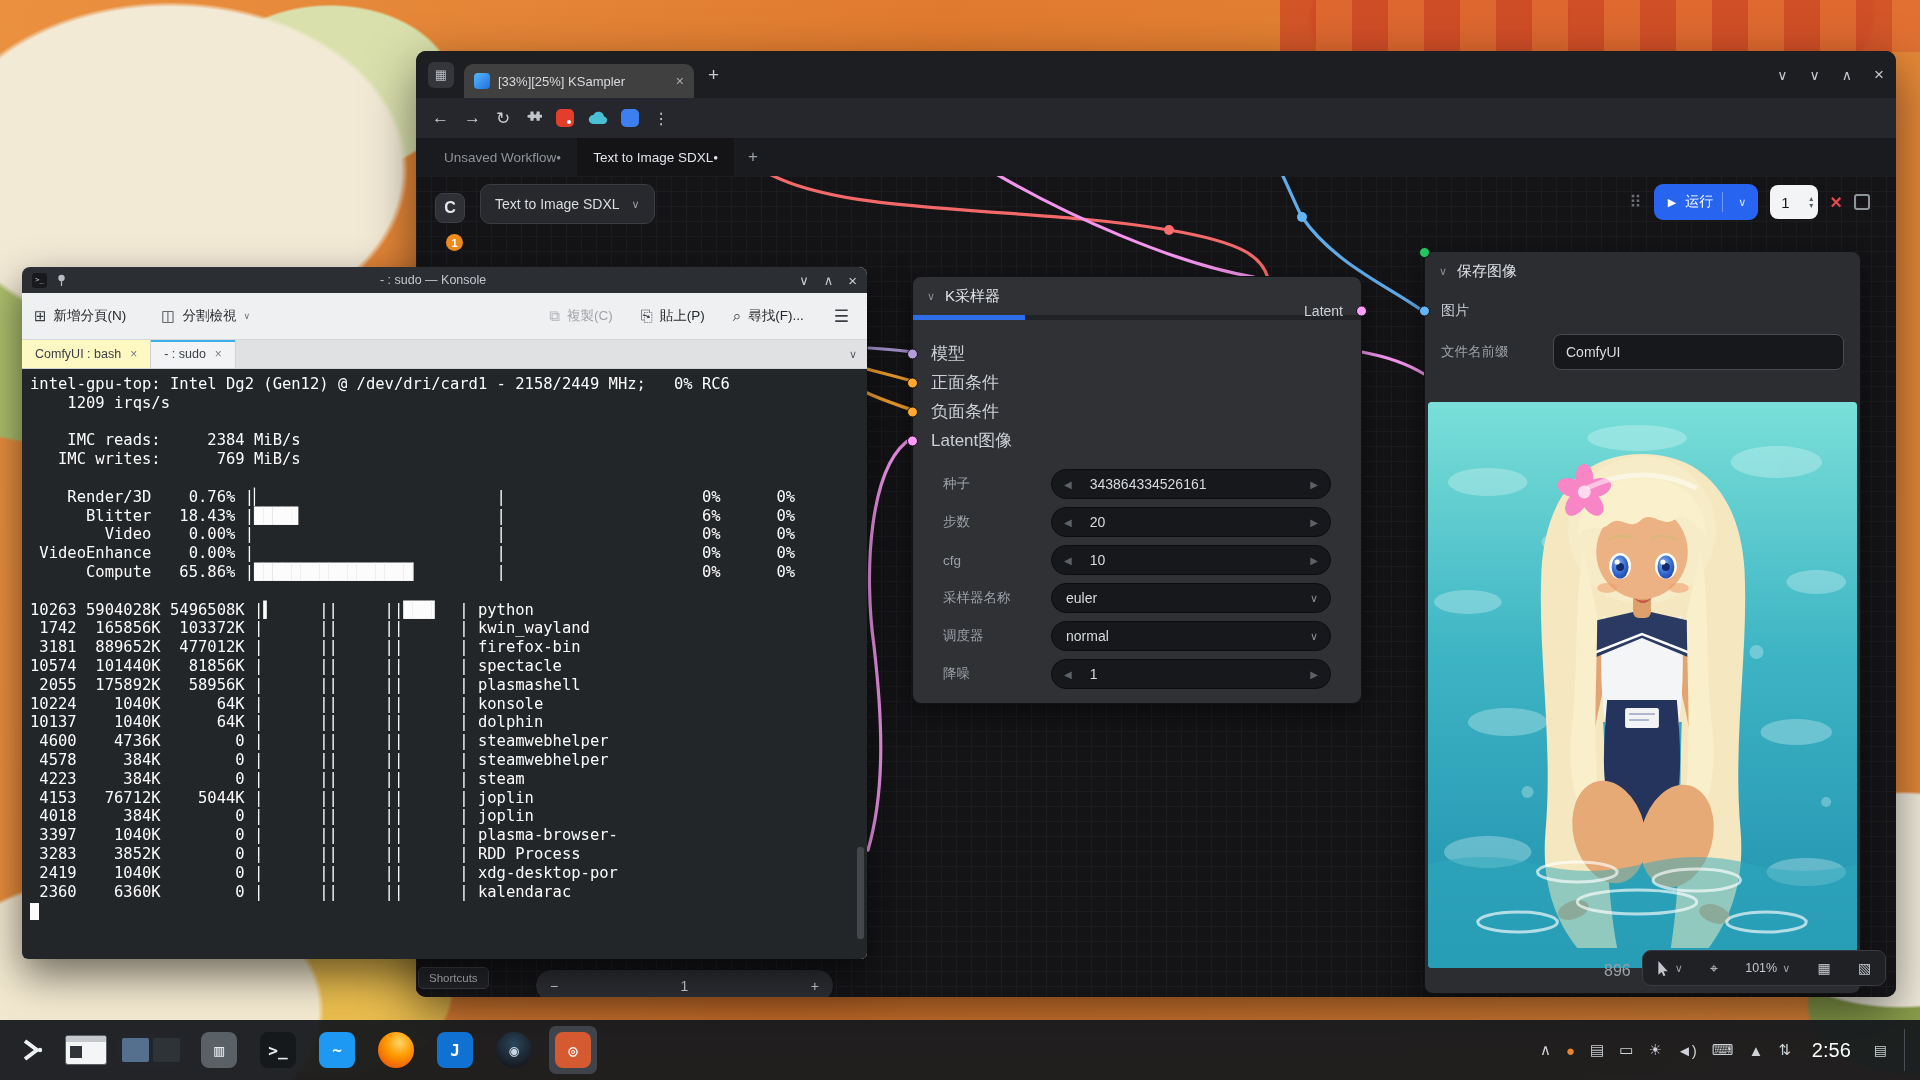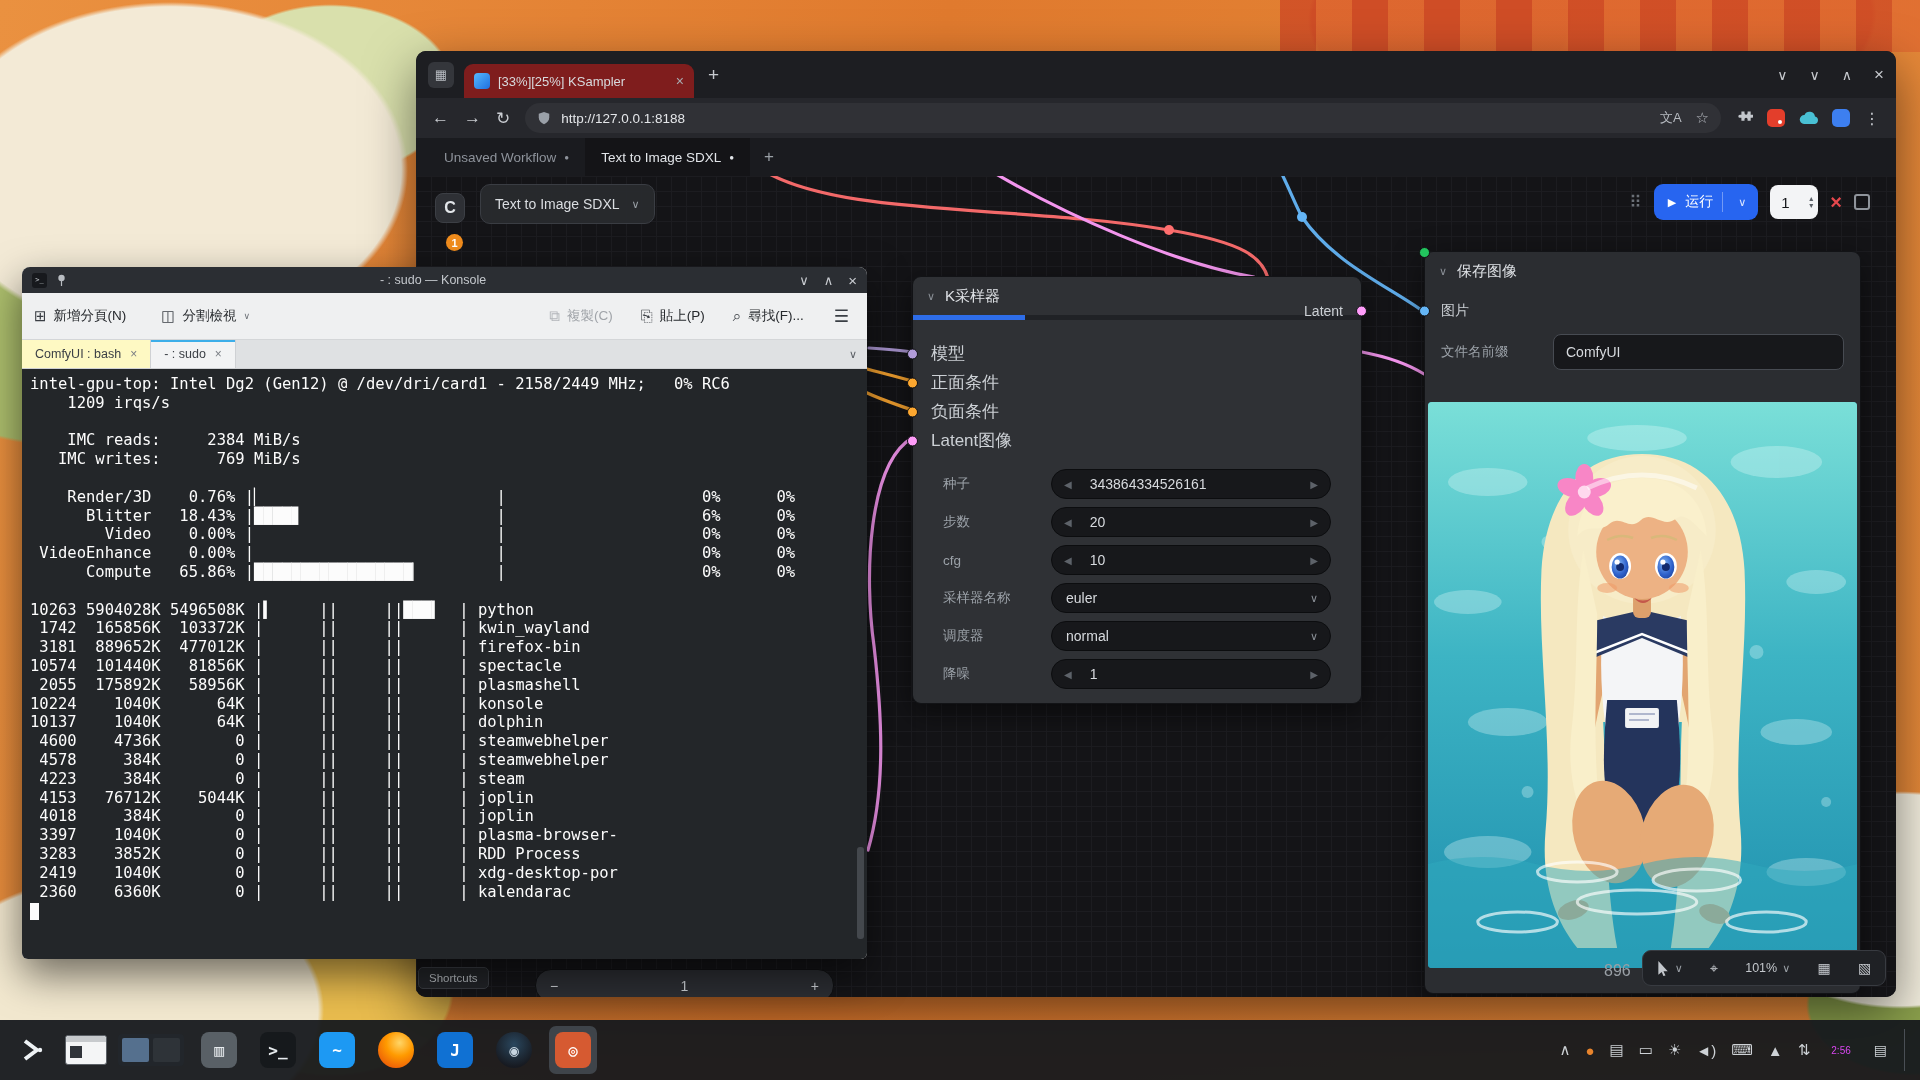--- a/index.html
+++ b/index.html
@@ -24,41 +24,41 @@
   .wallpaper::after{content:"";position:absolute;right:0;top:0;width:640px;height:52px;
     background:repeating-linear-gradient(90deg,#cf4d26 0 36px,#e06c31 36px 72px);opacity:.85;}
 
   
   .browser{position:absolute;left:416px;top:51px;width:1480px;height:946px;border-radius:10px;
     overflow:hidden;display:flex;flex-direction:column;background:#141417;
     box-shadow:0 18px 50px rgba(0,0,0,.5);}
   .b-titlebar{height:47px;background:#1d1e22;display:flex;align-items:center;padding:0 12px;flex:none;}
   .tb-left-icon{width:26px;height:26px;border-radius:6px;background:#34363b;color:#b8bcc2;
     display:grid;place-items:center;font-size:13px;}
-  .b-tab{margin-left:10px;height:34px;width:230px;background:#7f1d1d;border-radius:9px 9px 0 0;
+  .b-tab{margin-left:10px;height:34px;width:230px;background:#404040;border-radius:9px 9px 0 0;
     display:flex;align-items:center;gap:8px;padding:0 10px;margin-top:13px;}
   .favicon{width:16px;height:16px;border-radius:4px;background:linear-gradient(135deg,#56b8ff,#1f6fe0);flex:none;}
   .b-tab-title{flex:1;font-size:13px;color:#d8dadd;white-space:nowrap;overflow:hidden;text-overflow:ellipsis;}
   .b-tab-close{color:#a8acb2;font-size:14px;}
   .newtab{margin-left:14px;color:#c6c9ce;font-size:19px;}
   .tb-right{margin-left:auto;display:flex;align-items:center;gap:22px;color:#c6c9ce;font-size:14px;}
   .b-toolbar{height:40px;background:#26272c;display:flex;align-items:center;gap:15px;padding:0 16px;flex:none;}
   .navg{color:#c9ccd1;font-size:17px;}
   .omnibox{flex:1;height:30px;background:#303136;border-radius:15px;display:flex;align-items:center;
     padding:0 12px;gap:10px;}
   .url{font-size:13.5px;color:#e4e6e9;flex:1;}
   .omni-right{display:flex;align-items:center;gap:14px;color:#b6bac0;font-size:13px;}
   .ext-icons{display:flex;align-items:center;gap:14px;}
   .badge-red{width:18px;height:18px;border-radius:5px;background:#e33e2b;position:relative;}
   .badge-red::after{content:"";position:absolute;right:3px;bottom:3px;width:4px;height:4px;border-radius:50%;background:#fff;}
   .badge-blue{width:18px;height:18px;border-radius:5px;background:#3d7ff0;}
   .menu-dots{color:#c3c7cc;font-size:16px;}
   .c-tabbar{height:38px;background:#1a1b1f;display:flex;align-items:center;padding-left:12px;flex:none;}
   .c-tabs-host{display:contents;}
-  .c-tab{height:100%;display:flex;align-items:center;gap:8px;padding:0 16px;font-size:13.5px;color:#8e939b;}
+  .c-tab{height:100%;display:flex;align-items:center;padding:0 16px;font-size:13.5px;color:#8e939b;}
   .c-tab .dot{font-size:8px;color:#8e939b;}
   .c-tab.active{background:#141417;color:#e2e5e9;}
   .c-tab.active .dot{color:#e2e5e9;}
   .c-plus{margin-left:14px;color:#9aa0a6;font-size:17px;}
 
   
   .canvas{position:relative;flex:1;overflow:hidden;background-color:#141417;
     background-image:
       linear-gradient(#1c1c20 1px,transparent 1px),linear-gradient(90deg,#1c1c20 1px,transparent 1px),
       linear-gradient(#212126 1.5px,transparent 1.5px),linear-gradient(90deg,#212126 1.5px,transparent 1.5px);
@@ -177,21 +177,21 @@
   .pg2{background:#2e3338;}
   .tasks-host{display:contents;}
   .task{width:48px;height:48px;border-radius:7px;display:grid;place-items:center;}
   .task.active{background:#3f444a;}
   .task-icon{width:36px;height:36px;border-radius:8px;display:grid;place-items:center;
     font-size:16px;font-weight:700;font-family:"DejaVu Sans Mono",monospace;}
   .task-icon.round{border-radius:50%;}
   .tb-spacer{flex:1;}
   .tray-host{display:contents;}
   .tray-icon{color:#ced2d6;font-size:15px;padding:0 2px;}
-  .clock{color:#d946ef;font-size:10px;margin:0 12px 0 8px;}
+  .clock{color:#ffffff;font-size:20px;margin:0 12px 0 8px;}
   .panel-icon{color:#ced2d6;font-size:14px;}
   .peek{width:6px;height:42px;border-left:1px solid #4a4f55;margin-left:6px;}
 </style>
 </head>
 <body>
 
 <div class="stage">
 
   <div class="wallpaper"></div>
 
@@ -210,30 +210,20 @@
         <span>∨</span>
         <span>∧</span>
         <span style="font-size:17px;">×</span>
       </div>
     </div>
 
     <div class="b-toolbar">
       <span class="navg">←</span>
       <span class="navg">→</span>
       <span class="navg">↻</span>
-      <div class="omnibox">
-        <svg width="14" height="15" viewBox="0 0 16 17">
-          <path d="M8 1l6 2v4c0 4-2.5 6.5-6 8-3.5-1.5-6-4-6-8V3z" fill="#9aa0a8"></path>
-          </svg>
-        <span class="url">http://127.0.0.1:8188</span>
-        <div class="omni-right">
-          <span>文A</span>
-          <span style="font-size:15px;">☆</span>
-        </div>
-      </div>
       <div class="ext-icons">
         <svg width="17" height="17" viewBox="0 0 22 22">
           <path d="M7 2h4v2a2 2 0 0 0 4 0V2h4v4h2a2 2 0 0 1 0 4h-2v4h-4v-2a2 2 0 0 0-4 0v2H7v-4H5a2 2 0 0 1 0-4h2z" fill="#c3c7cc"></path>
           </svg>
         <span class="badge-red"></span>
         <svg width="19" height="14" viewBox="0 0 19 14">
           <path d="M5 13a4.5 4.5 0 0 1 .5-9A5.5 5.5 0 0 1 16 5.5 3.8 3.8 0 0 1 15.4 13z" fill="#49c0d4"></path>
           </svg>
         <span class="badge-blue"></span>
         <span class="menu-dots">⋮</span>

